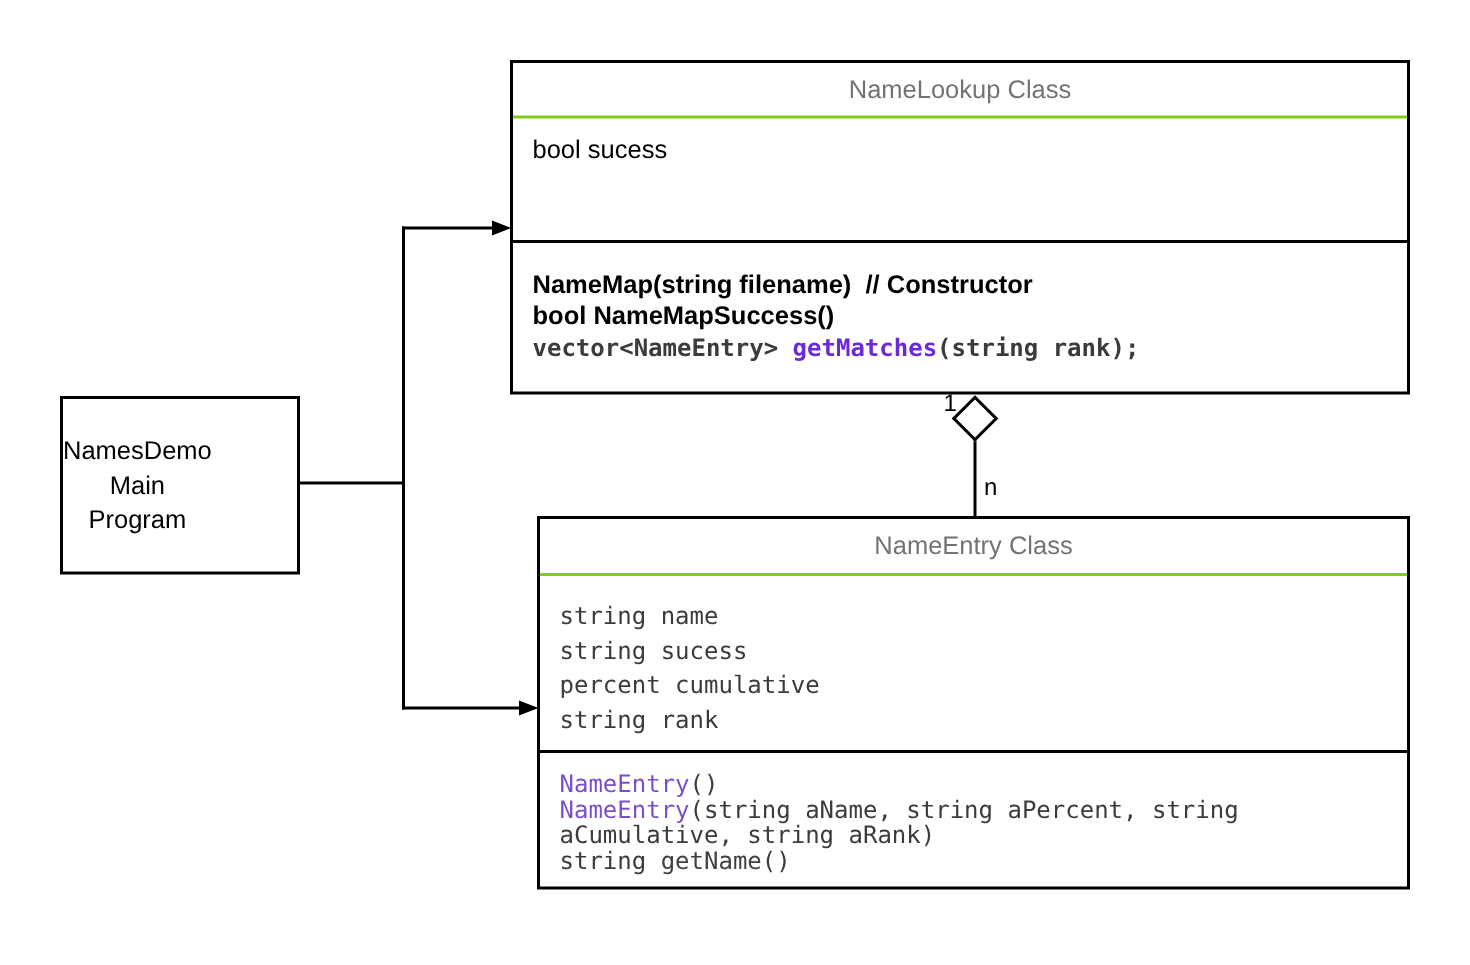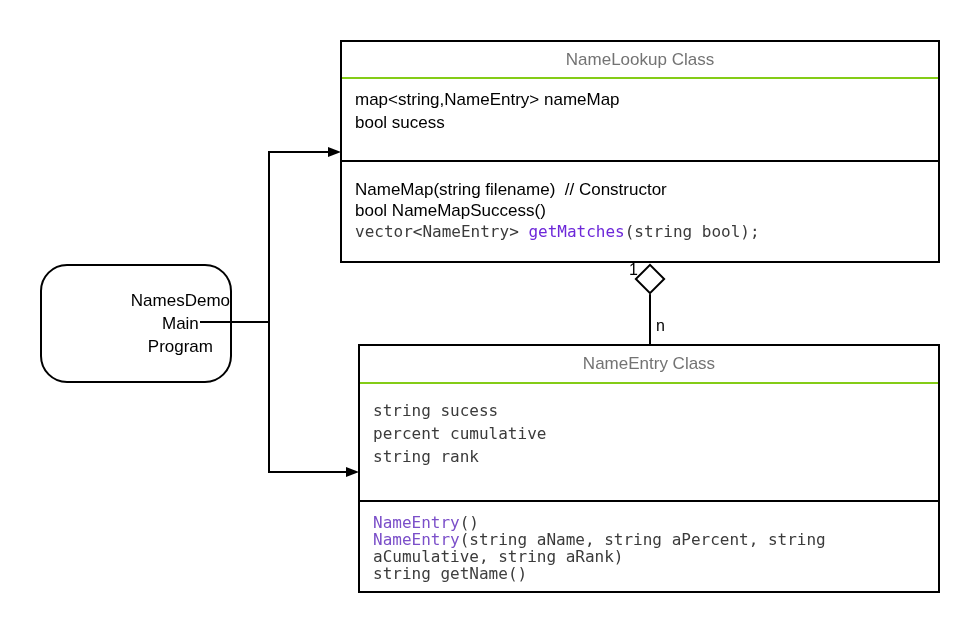--- a/index.html
+++ b/index.html
@@ -16,24 +16,23 @@
     overflow: hidden;
   }
   
   .box {
     position: absolute;
     box-sizing: border-box;
     border: 2px solid #000000;
     background: #ffffff;
   }
   .main-box {
-    left: 40px; top: 264px; width: 192px; height: 119px;
-    display: flex; align-items: center; justify-content: flex-end;
+    left: 40px; top: 264px; width: 160px; height: 119px;
+    display: flex; align-items: center; justify-content: flex-start;
     text-align: center;
-    border-radius: 27px;
   }
   .main-box .line { line-height: 23px; font-size: 17px; color: #000; }
 
   .class-box { position: absolute; box-sizing: border-box; border: 2px solid #000; background: #fff; }
   .nl-box { left: 340px; top: 40px; width: 600px; height: 223px; }
   .ne-box { left: 358px; top: 344px; width: 582px; height: 249px; }
 
   .class-title {
     border-bottom: 2px solid #84cc16;
     display: flex; align-items: center; justify-content: center;
@@ -46,21 +45,21 @@
   .nl-attrs   { height: 83px; border-bottom: 2px solid #000; padding: 9px 0 0 13px; }
   .nl-methods { padding: 17px 0 0 13px; }
   .ne-attrs   { height: 118px; border-bottom: 2px solid #000; padding: 15px 0 0 13px; }
   .ne-methods { padding: 12px 0 0 13px; }
 
   .line { white-space: pre; }
   .font-sans { font-family: "Liberation Sans", sans-serif; font-size: 17px; color: #000000; }
   .font-mono { font-family: "DejaVu Sans Mono", monospace; font-size: 16px; color: #3b3b3b; }
 
   .nl-attrs .line   { line-height: 23px; }
-  .nl-methods .line { line-height: 21px; }
+  .nl-methods .line { line-height: 21px; font-weight: bold; }
   .ne-attrs .line   { line-height: 23px; }
   .ne-methods .line { line-height: 17px; }
 
   
   .h-line, .v-line { position: absolute; background: #000000; }
   .h-line { height: 2px; }
   .v-line { width: 2px; }
 
   .arrowhead {
     position: absolute;
@@ -98,33 +97,33 @@
     <div>
         <div class="line">NamesDemo</div>
         <div class="line">Main</div>
         <div class="line">Program</div>
       </div>
   </div>
 
   <div class="class-box nl-box">
     <div class="class-title">NameLookup Class</div>
     <div class="section nl-attrs">
-        <div class="line font-sans"><span>map&lt;string,NameEntry&gt; nameMap</span></div>
         <div class="line font-sans"><span>bool sucess</span></div>
       </div>
     <div class="section nl-methods">
         <div class="line font-sans"><span>NameMap(string filename)  // Constructor</span></div>
         <div class="line font-sans"><span>bool NameMapSuccess()</span></div>
-        <div class="line font-mono"><span>vector&lt;NameEntry&gt; </span><span style="color: #6d28d9;">getMatches</span><span>(string bool);</span></div>
+        <div class="line font-mono"><span>vector&lt;NameEntry&gt; </span><span style="color: #6d28d9;">getMatches</span><span>(string rank);</span></div>
       </div>
   </div>
 
   <div class="class-box ne-box">
     <div class="class-title">NameEntry Class</div>
     <div class="section ne-attrs">
+        <div class="line font-mono"><span>string name</span></div>
         <div class="line font-mono"><span>string sucess</span></div>
         <div class="line font-mono"><span>percent cumulative</span></div>
         <div class="line font-mono"><span>string rank</span></div>
       </div>
     <div class="section ne-methods">
         <div class="line font-mono"><span style="color: rgb(123, 79, 201);">NameEntry</span><span>()</span></div>
         <div class="line font-mono"><span style="color: rgb(123, 79, 201);">NameEntry</span><span>(string aName, string aPercent, string</span></div>
         <div class="line font-mono"><span>aCumulative, string aRank)</span></div>
         <div class="line font-mono"><span>string </span><span style="color: #404040;">getName</span><span>()</span></div>
       </div>

